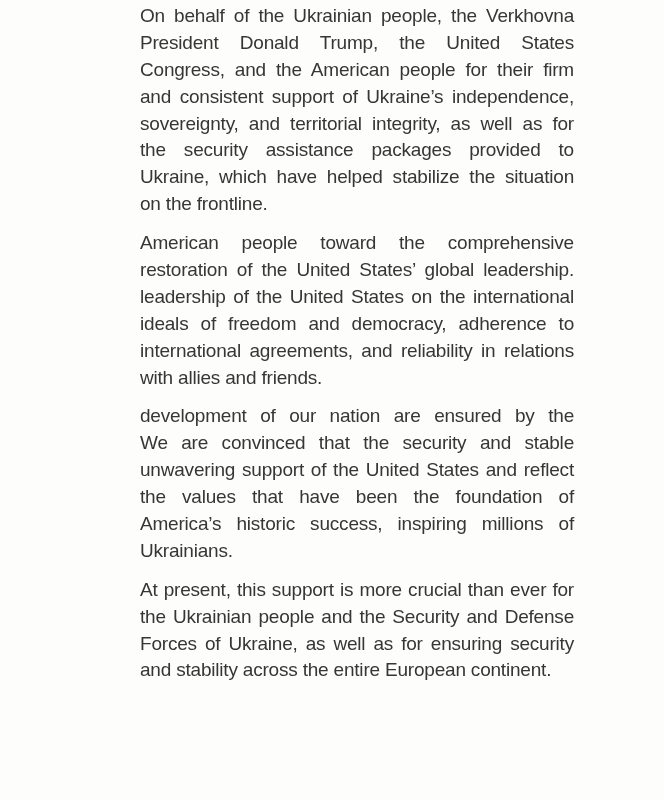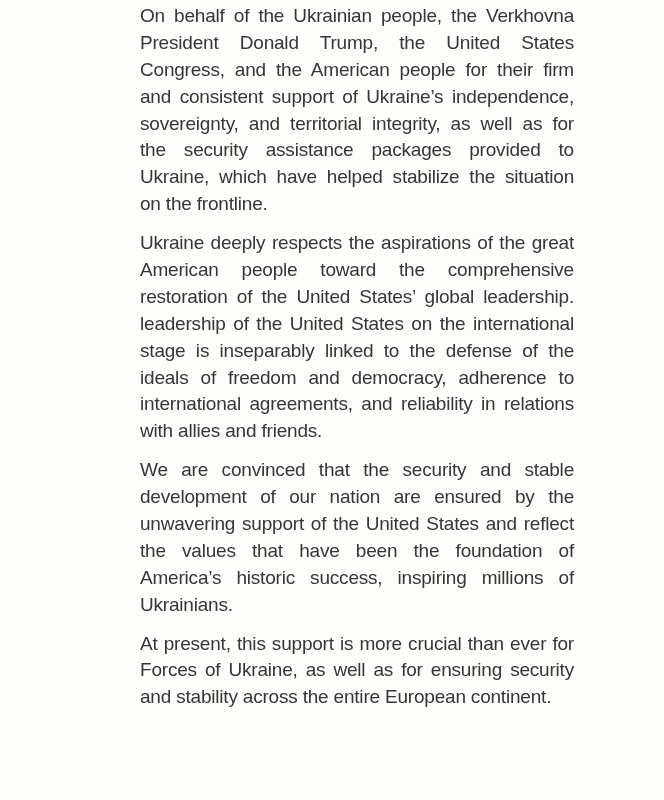--- a/index.html
+++ b/index.html
@@ -53,36 +53,35 @@
         <div class="line">On behalf of the Ukrainian people, the Verkhovna</div>
         <div class="line">President Donald Trump, the United States</div>
         <div class="line">Congress, and the American people for their firm</div>
         <div class="line">and consistent support of Ukraine’s independence,</div>
         <div class="line">sovereignty, and territorial integrity, as well as for</div>
         <div class="line">the security assistance packages provided to</div>
         <div class="line">Ukraine, which have helped stabilize the situation</div>
         <div class="line last">on the frontline.</div>
       </div>
       <div class="paragraph">
-        <div class="line">Ukraine deeply respects the aspirations of the great</div>
         <div class="line">American people toward the comprehensive</div>
         <div class="line">restoration of the United States’ global leadership.</div>
         <div class="line">leadership of the United States on the international</div>
-        <div class="line">stage is inseparably linked to the defense of the</div>
         <div class="line">ideals of freedom and democracy, adherence to</div>
         <div class="line">international agreements, and reliability in relations</div>
         <div class="line last">with allies and friends.</div>
       </div>
       <div class="paragraph">
+        <div class="line">development of our nation are ensured by the</div>
         <div class="line">We are convinced that the security and stable</div>
-        <div class="line">development of our nation are ensured by the</div>
         <div class="line">unwavering support of the United States and reflect</div>
         <div class="line">the values that have been the foundation of</div>
         <div class="line">America’s historic success, inspiring millions of</div>
         <div class="line last">Ukrainians.</div>
       </div>
       <div class="paragraph">
         <div class="line">At present, this support is more crucial than ever for</div>
+        <div class="line">the Ukrainian people and the Security and Defense</div>
         <div class="line">Forces of Ukraine, as well as for ensuring security</div>
         <div class="line last">and stability across the entire European continent.</div>
       </div>
     </div>
 </div>
 
 </body></html>

